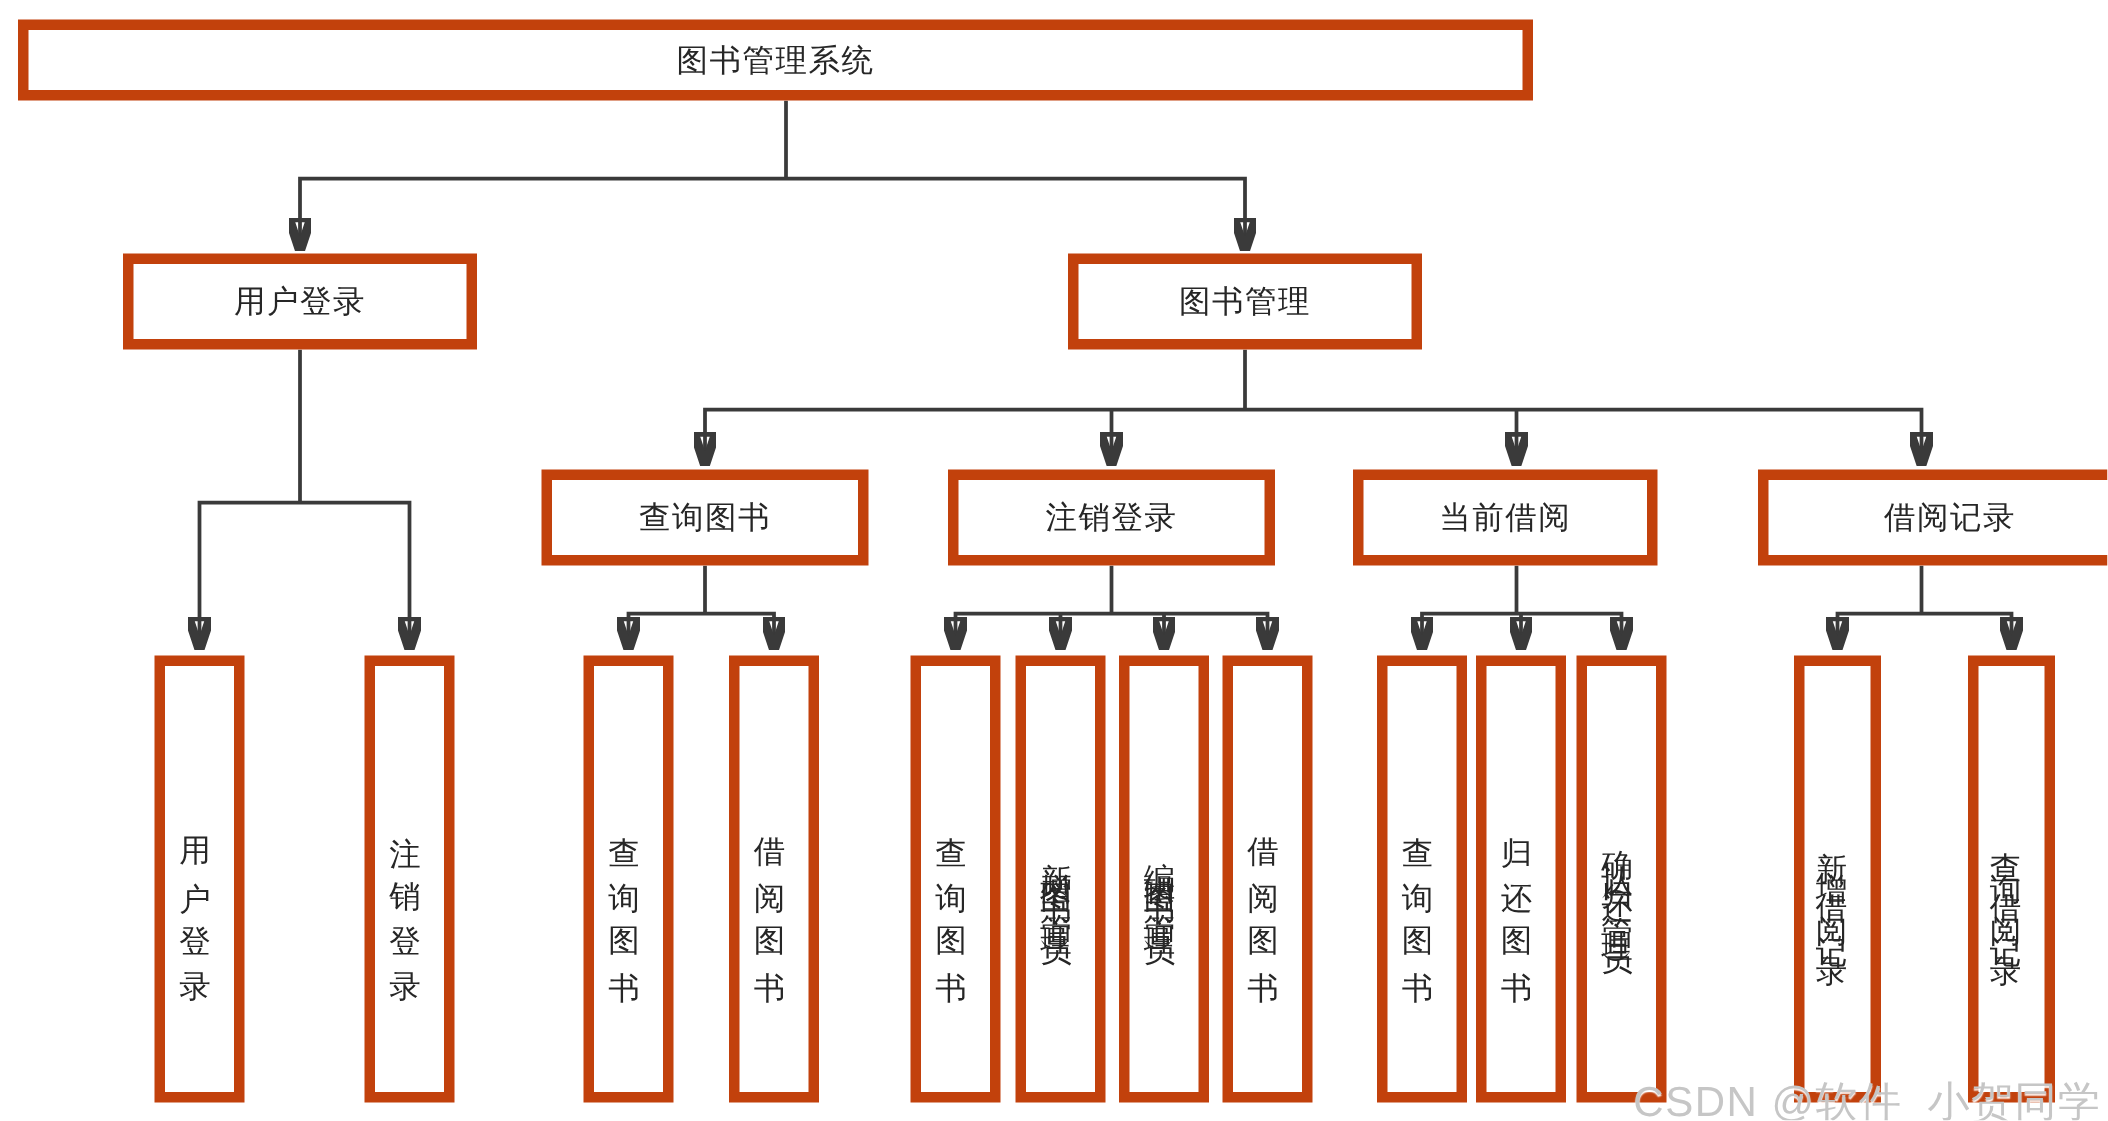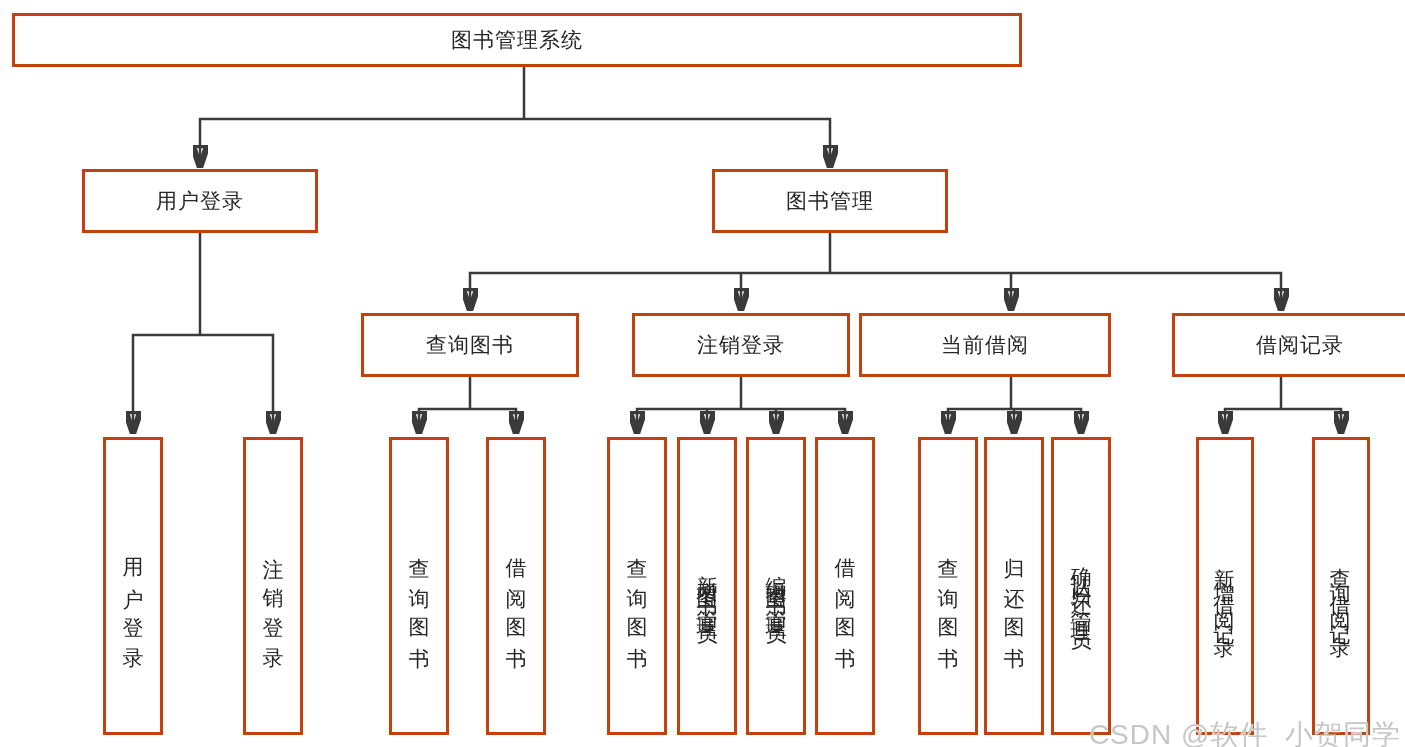--- a/index.html
+++ b/index.html
@@ -20,21 +20,21 @@
   }
   .connectors path {
     fill: none;
     stroke: #3a3a3a;
     stroke-width: 2.5;
   }
   .box {
     position: absolute;
     box-sizing: border-box;
     background: #ffffff;
-    border: 3px solid #c2410c;
+    border: 7px solid #c2410c;
   }
   .h-box {
     display: flex;
     align-items: center;
     justify-content: center;
     font-size: 21px;
     letter-spacing: 1px;
     font-weight: 500;
   }
   .v-box {
@@ -101,21 +101,21 @@
     <path d="M1225 431 V409 H1341 V431" marker-start="url(#arr)" marker-end="url(#arr)"></path>
   </svg>
 
   <div class="box h-box" style="left:12px; top:13px; width:1010px; height:54px;">图书管理系统</div>
 
   <div class="box h-box" style="left:82px; top:169px; width:236px; height:64px;">用户登录</div>
   <div class="box h-box" style="left:712px; top:169px; width:236px; height:64px;">图书管理</div>
 
   <div class="box h-box" style="left:361px; top:313px; width:218px; height:64px;">查询图书</div>
   <div class="box h-box" style="left:632px; top:313px; width:218px; height:64px;">注销登录</div>
-  <div class="box h-box" style="left:859px; top:313px; width:252px; height:64px;">当前借阅</div>
+  <div class="box h-box" style="left:902px; top:313px; width:203px; height:64px;">当前借阅</div>
   <div class="box h-box" style="left:1172px; top:313px; width:256px; height:64px;">借阅记录</div>
 
   <div class="box v-box sp4" style="left:103px; top:437px; width:60px; height:298px;">用户登录</div>
   <div class="box v-box sp4" style="left:243px; top:437px; width:60px; height:298px;">注销登录</div>
 
   <div class="box v-box sp4" style="left:389px; top:437px; width:60px; height:298px;">查询图书</div>
   <div class="box v-box sp4" style="left:486px; top:437px; width:60px; height:298px;">借阅图书</div>
 
   <div class="box v-box sp4" style="left:607px; top:437px; width:60px; height:298px;">查询图书</div>
   <div class="box v-box sp9" style="left:677px; top:437px; width:60px; height:298px;">新增图书（管理员）</div>

